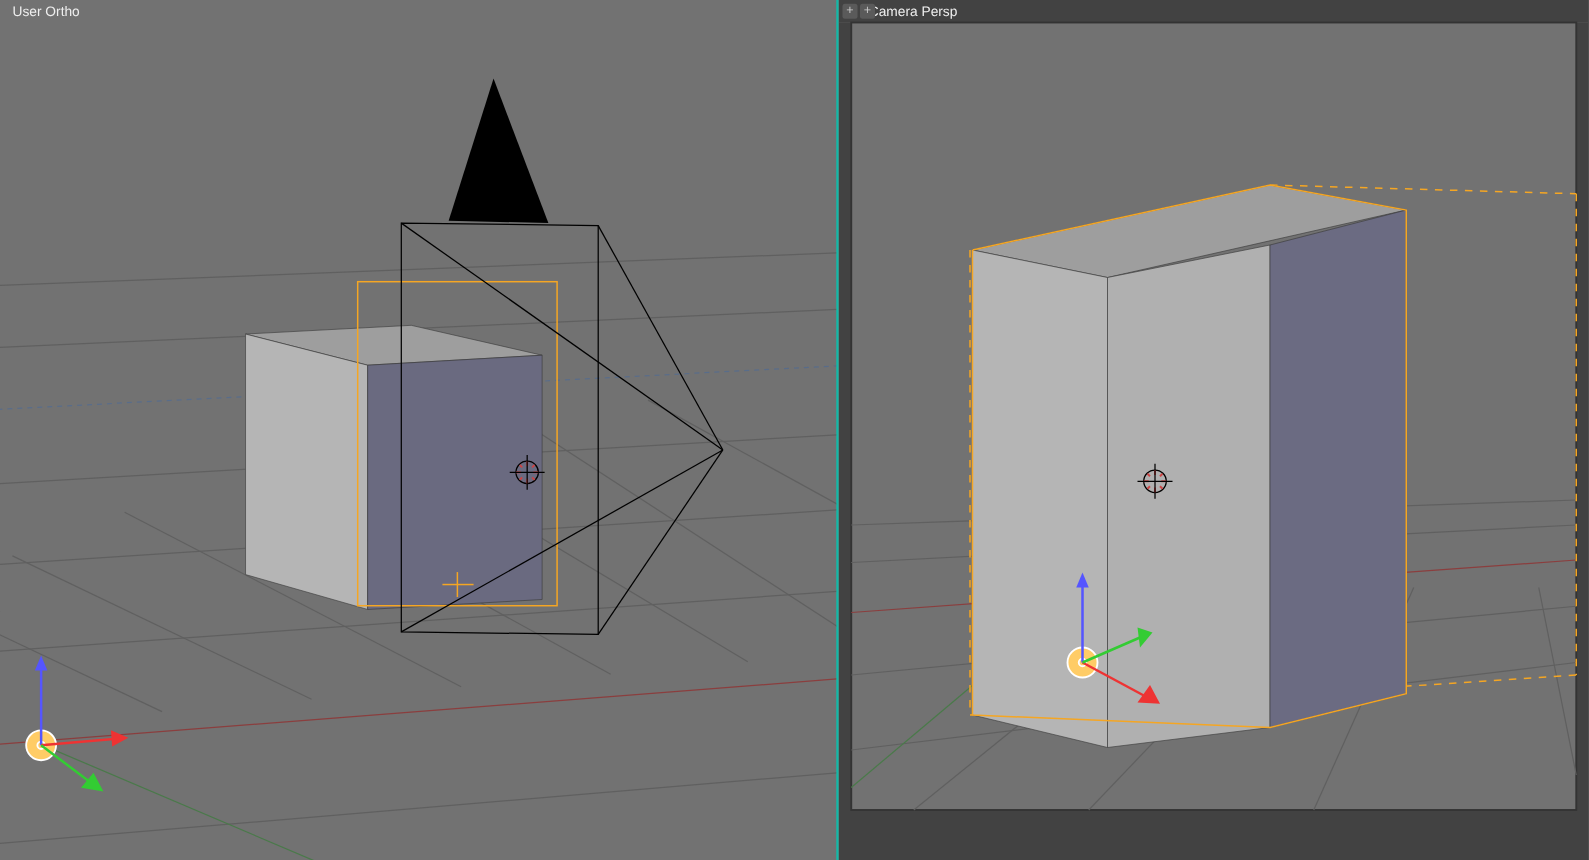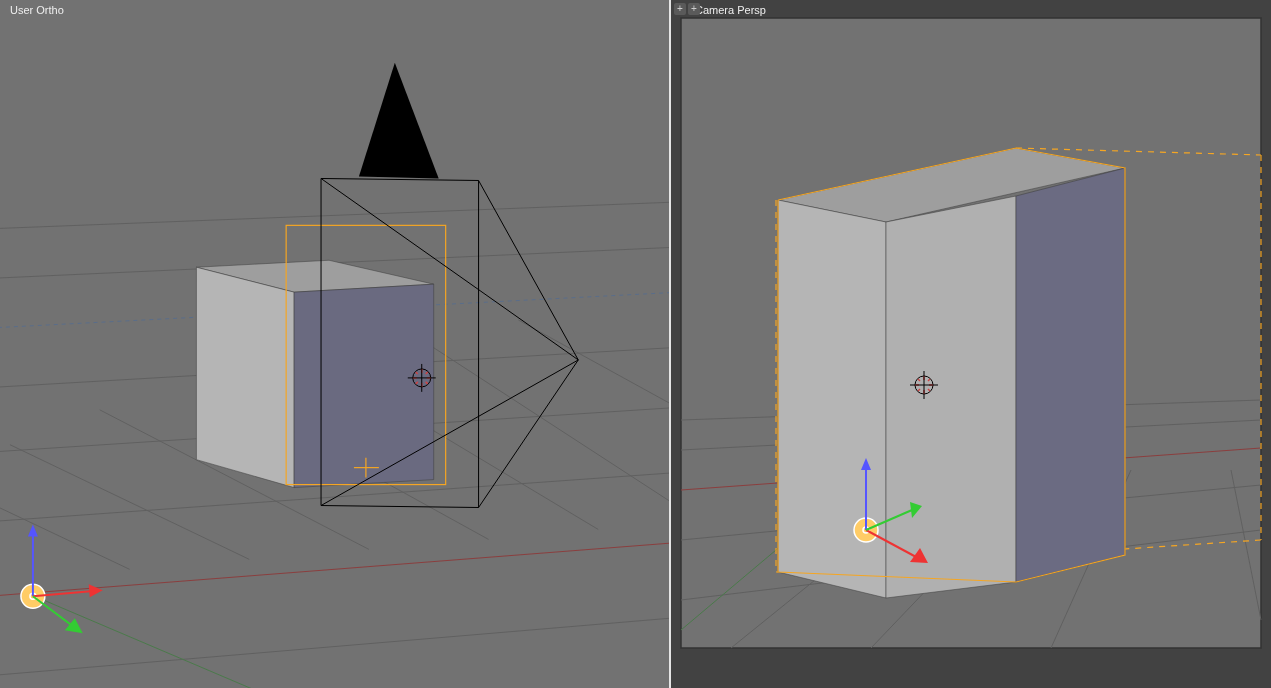--- a/index.html
+++ b/index.html
@@ -1,19 +1,19 @@
 <!DOCTYPE html>
 <html><head>
 <meta charset="utf-8">
 <style>
   * { margin: 0; padding: 0; box-sizing: border-box; }
   html, body { width: 1271px; height: 688px; background: #393939; font-family: sans-serif; overflow: hidden; }
   .viewport-container { display: flex; width: 100%; height: 100%; }
   .viewport { position: relative; height: 100%; background: #727272; overflow: hidden; }
-  .viewport.left { width: 671px; border-right: 2px solid #e5e5e5; }
+  .viewport.left { width: 671px; border-right: 2px solid #14b8a6; }
   .viewport.right { width: 600px; }
   .view-label { position: absolute; top: 4px; left: 10px; color: #eee; font-size: 11px; z-index: 100; }
   .right .view-label { left: 24px; }
   .corner-widget { position: absolute; top: 3px; left: 3px; z-index: 101; display: flex; gap: 2px; }
   .right .corner-widget { left: 3px; }
   .corner-btn { width: 12px; height: 12px; background: #5a5a5a; border-radius: 2px; color: #ccc; font-size: 10px; line-height: 12px; text-align: center; cursor: pointer; }
   svg.scene { position: absolute; top: 0; left: 0; width: 100%; height: 100%; }
   .grid-line { stroke: #606060; stroke-width: 1; }
   .grid-line.axis-x { stroke: #8b3e3e; }
   .grid-line.axis-y { stroke: #4a7a4a; }

